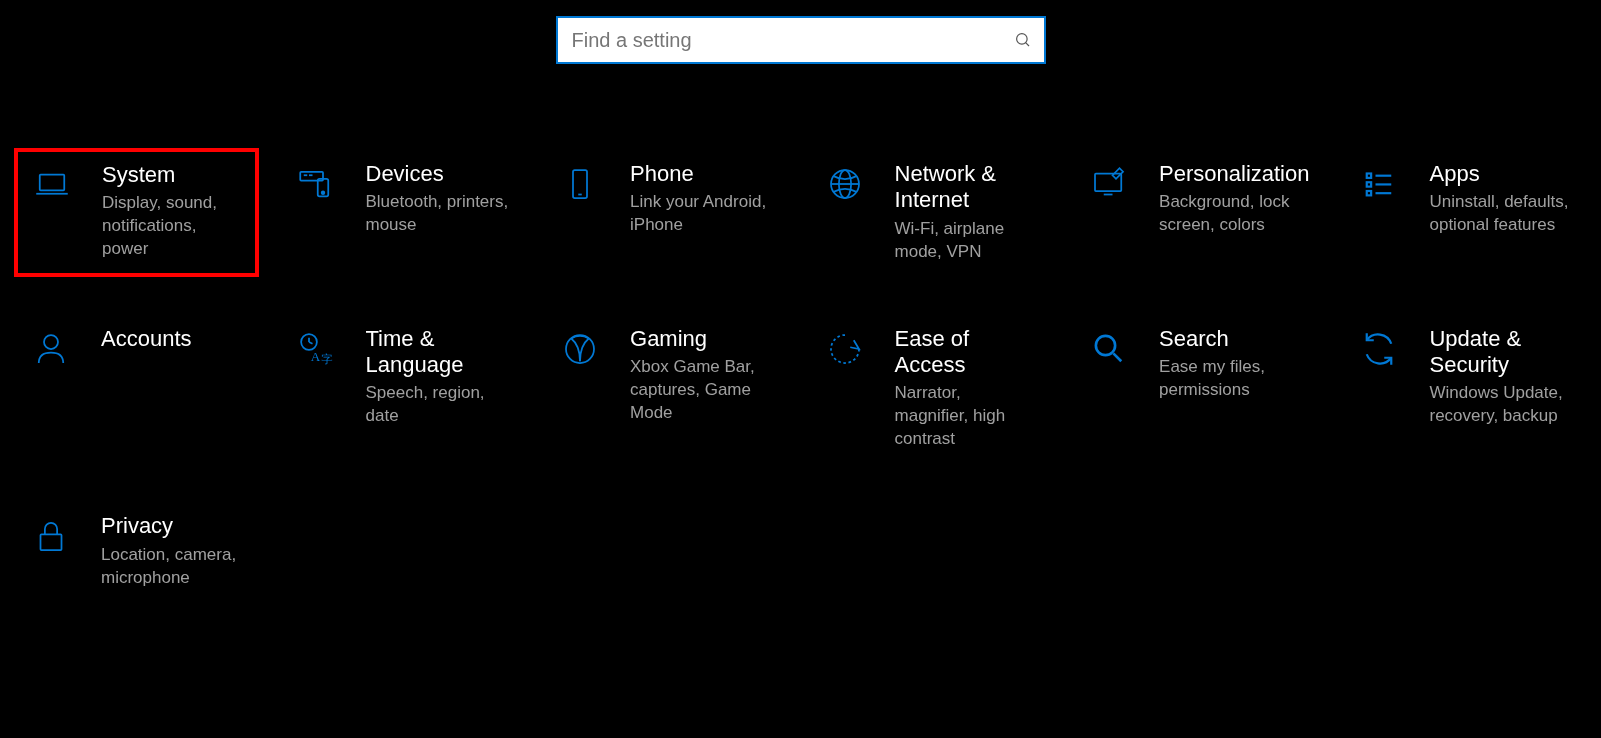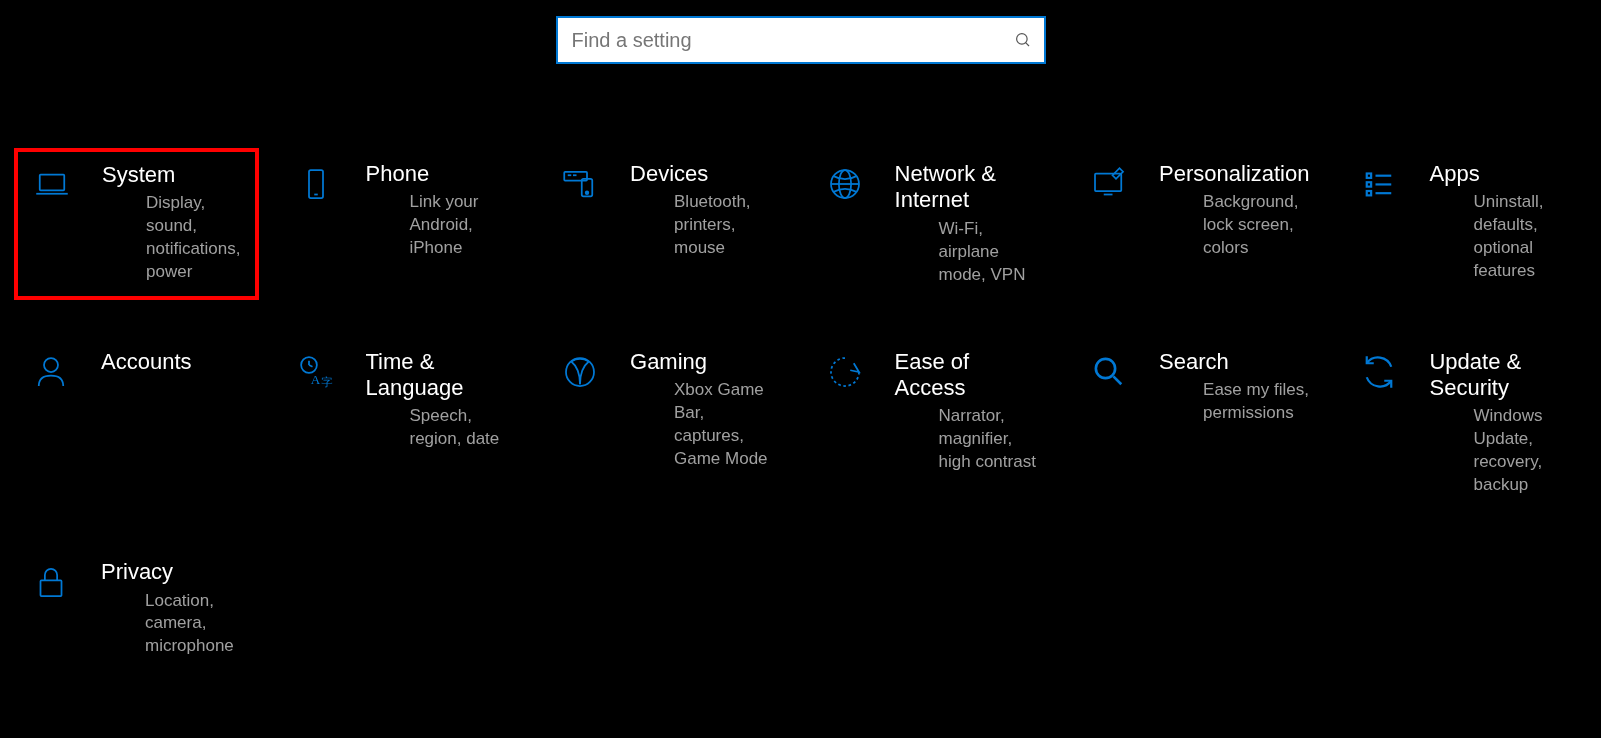--- a/index.html
+++ b/index.html
@@ -77,21 +77,20 @@
     font-weight: 400;
     color: #fff;
     line-height: 1.2;
     margin-bottom: 4px;
   }
   .tile .desc {
     font-size: 17px;
     color: #a0a0a0;
     line-height: 1.35;
     max-width: 250px;
-    margin-left: 44px;
   }
   svg { display: block; }
 </style>
 </head>
 <body>
 
 <div class="search-wrap">
   <input class="search" type="text" placeholder="Find a setting" style="">
   <span class="search-icon">
     <svg width="18" height="18" viewBox="0 0 24 24" fill="none" stroke="currentColor" stroke-width="1.6">
@@ -112,43 +111,43 @@
     </span>
     <div class="txt">
       <div class="title">System</div>
       <div class="desc">Display, sound, notifications, power</div>
     </div>
   </div>
 
   <div class="tile">
     <span class="icon">
       <svg width="42" height="42" viewBox="0 0 48 48" fill="none" stroke="currentColor" stroke-width="2">
-        <rect x="16" y="8" width="16" height="32" rx="2"></rect>
-        <line x1="22" y1="36" x2="26" y2="36"></line>
-      </svg>
-    </span>
-    <div class="txt">
-      <div class="title">Phone</div>
-      <div class="desc">Link your Android, iPhone</div>
-    </div>
-  </div>
-
-  <div class="tile">
-    <span class="icon">
-      <svg width="42" height="42" viewBox="0 0 48 48" fill="none" stroke="currentColor" stroke-width="2">
         <rect x="6" y="10" width="26" height="10" rx="1"></rect>
         <rect x="26" y="18" width="12" height="20" rx="2"></rect>
         <circle cx="32" cy="34" r="1.5" fill="currentColor"></circle>
         <line x1="10" y1="14" x2="14" y2="14"></line>
         <line x1="16" y1="14" x2="20" y2="14"></line>
       </svg>
     </span>
     <div class="txt">
       <div class="title">Devices</div>
       <div class="desc">Bluetooth, printers, mouse</div>
+    </div>
+  </div>
+
+  <div class="tile">
+    <span class="icon">
+      <svg width="42" height="42" viewBox="0 0 48 48" fill="none" stroke="currentColor" stroke-width="2">
+        <rect x="16" y="8" width="16" height="32" rx="2"></rect>
+        <line x1="22" y1="36" x2="26" y2="36"></line>
+      </svg>
+    </span>
+    <div class="txt">
+      <div class="title">Phone</div>
+      <div class="desc">Link your Android, iPhone</div>
     </div>
   </div>
 
   <div class="tile">
     <span class="icon">
       <svg width="42" height="42" viewBox="0 0 48 48" fill="none" stroke="currentColor" stroke-width="2">
         <circle cx="24" cy="24" r="16"></circle>
         <ellipse cx="24" cy="24" rx="7" ry="16"></ellipse>
         <line x1="8" y1="24" x2="40" y2="24"></line>
         <path d="M11 15 Q24 22 37 15"></path>

